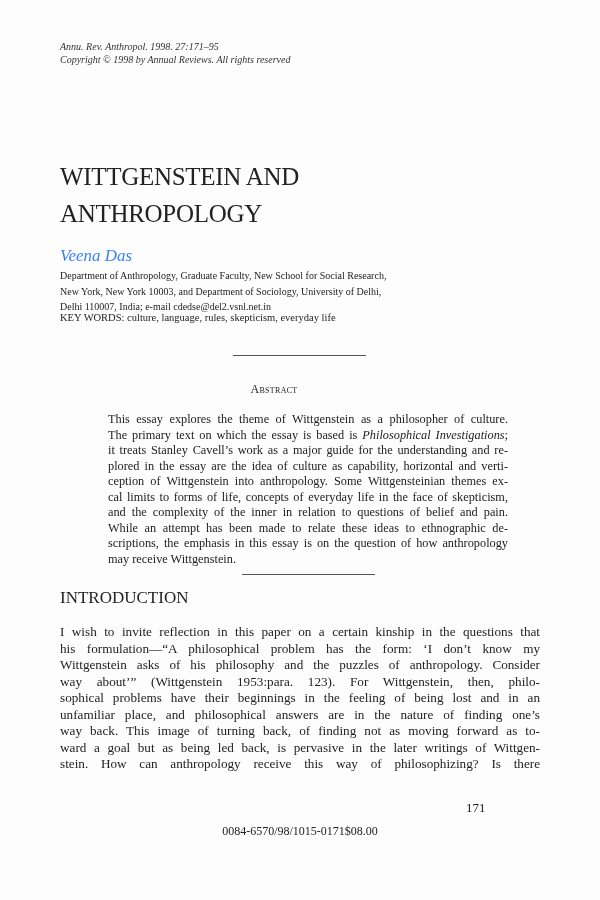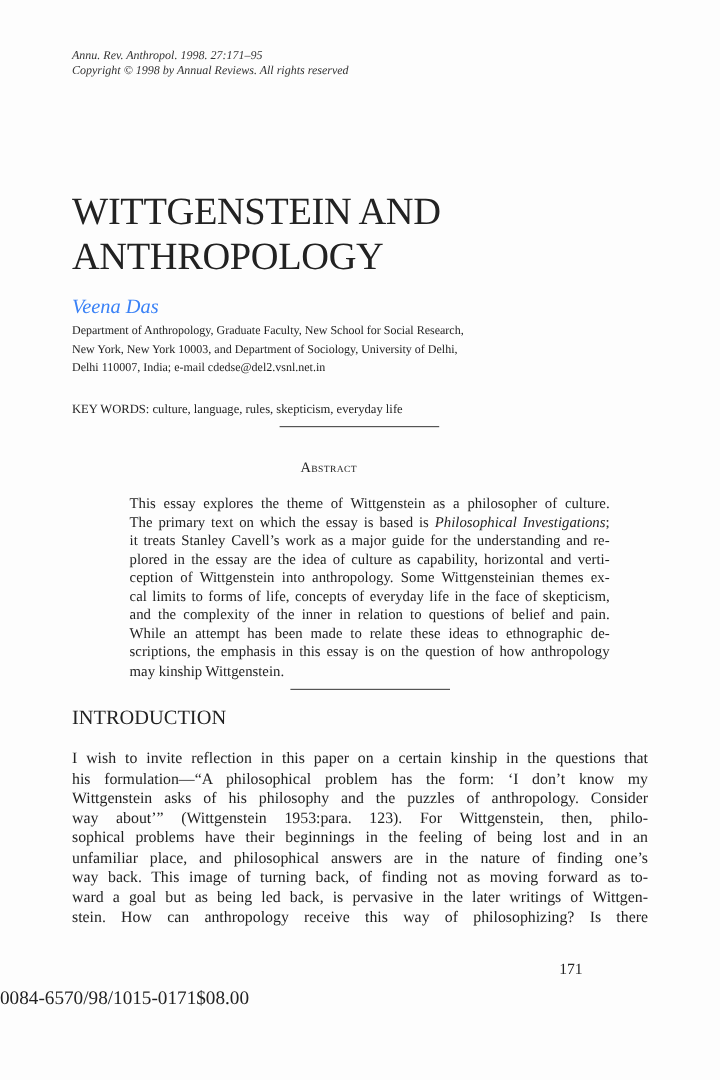--- a/index.html
+++ b/index.html
@@ -2,33 +2,33 @@
 <html><head>
   <meta charset="utf-8">
   <style>
     html, body { margin: 0; padding: 0; }
     body {
       width: 600px; height: 900px; background: #fdfdfd; position: relative; overflow: hidden;
       font-family: "Liberation Serif", serif; color: #222;
     }
     .abs { position: absolute; }
     .journal { left: 60px; top: 40px; font-size: 10px; font-style: italic; line-height: 13px; color: #333; }
-    .title { left: 60px; top: 158px; font-size: 32px; line-height: 37px; letter-spacing: -0.3px; color: #222; }
+    .title { left: 60px; top: 158px; font-size: 25px; line-height: 37px; letter-spacing: -0.3px; color: #222; }
     .author { left: 60px; top: 246px; font-size: 17px; font-style: italic; color: #3b82f6; }
     .affil { left: 60px; top: 268px; font-size: 10px; line-height: 15.6px; width: 480px; }
-    .keywords { left: 60px; top: 336px; font-size: 10.5px; }
+    .keywords { left: 60px; top: 312px; font-size: 10.5px; }
     .rule { height: 1px; background: #555; }
     .rule1 { left: 233px; top: 355px; width: 133px; }
     .rule2 { left: 242px; top: 574px; width: 133px; }
     .abstract-head { left: 0; width: 548px; top: 382px; text-align: center; font-size: 12px; font-variant: small-caps; letter-spacing: 0.3px; }
     .abstract { left: 108px; top: 412px; width: 400px; font-size: 12.3px; line-height: 15.5px; text-align: justify; }
     .intro-head { left: 60px; top: 588px; font-size: 17px; }
     .body-text { left: 60px; top: 624px; width: 480px; font-size: 13.2px; line-height: 16.5px; text-align: justify; }
     .pagenum { left: 466px; top: 800px; font-size: 13px; }
-    .code { left: 0; width: 600px; top: 824px; font-size: 16px; }
+    .code { left: 0; width: 600px; top: 824px; text-align: center; font-size: 12px; }
     .ln { display: block; text-align: justify; text-align-last: justify; white-space: nowrap; }
     .ln.last { text-align-last: left; }
   </style>
 </head>
 <body>
 
 <div class="abs journal">
   <div>Annu. Rev. Anthropol. 1998. 27:171–95</div>
   <div>Copyright © 1998 by Annual Reviews. All rights reserved</div>
 </div>
@@ -55,21 +55,21 @@
 <div class="abs abstract" id="abstract-body">
     <span class="ln"><span>This essay explores the theme of Wittgenstein as a philosopher of culture.</span></span>
     <span class="ln"><span>The primary text on which the essay is based is </span><i>Philosophical Investigations</i><span>;</span></span>
     <span class="ln"><span>it treats Stanley Cavell’s work as a major guide for the understanding and re-</span></span>
     <span class="ln"><span>plored in the essay are the idea of culture as capability, horizontal and verti-</span></span>
     <span class="ln"><span>ception of Wittgenstein into anthropology. Some Wittgensteinian themes ex-</span></span>
     <span class="ln"><span>cal limits to forms of life, concepts of everyday life in the face of skepticism,</span></span>
     <span class="ln"><span>and the complexity of the inner in relation to questions of belief and pain.</span></span>
     <span class="ln"><span>While an attempt has been made to relate these ideas to ethnographic de-</span></span>
     <span class="ln"><span>scriptions, the emphasis in this essay is on the question of how anthropology</span></span>
-    <span class="ln last"><span>may kinship Wittgenstein.</span></span>
+    <span class="ln last"><span>may receive Wittgenstein.</span></span>
   </div>
 
 <div class="abs rule rule2"></div>
 
 <div class="abs intro-head">INTRODUCTION</div>
 
 <div class="abs body-text" id="intro-body">
     <span class="ln">I wish to invite reflection in this paper on a certain kinship in the questions that</span>
     <span class="ln">his formulation—“A philosophical problem has the form: ‘I don’t know my</span>
     <span class="ln">Wittgenstein asks of his philosophy and the puzzles of anthropology. Consider</span>

